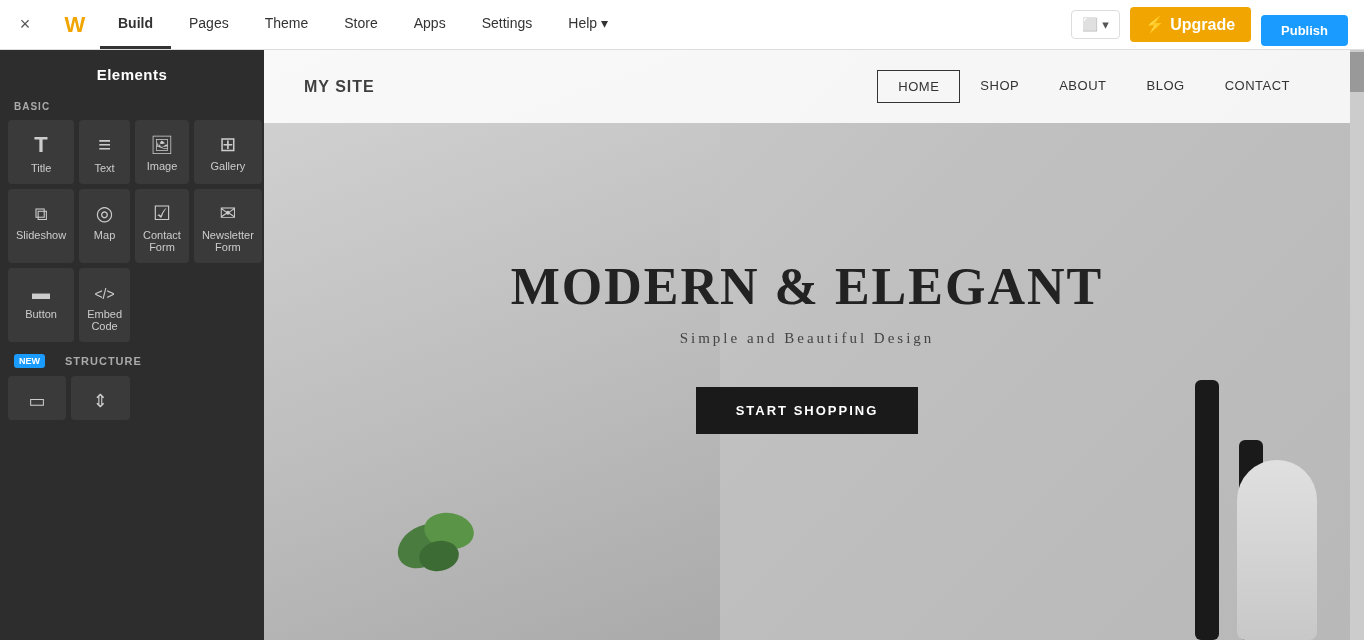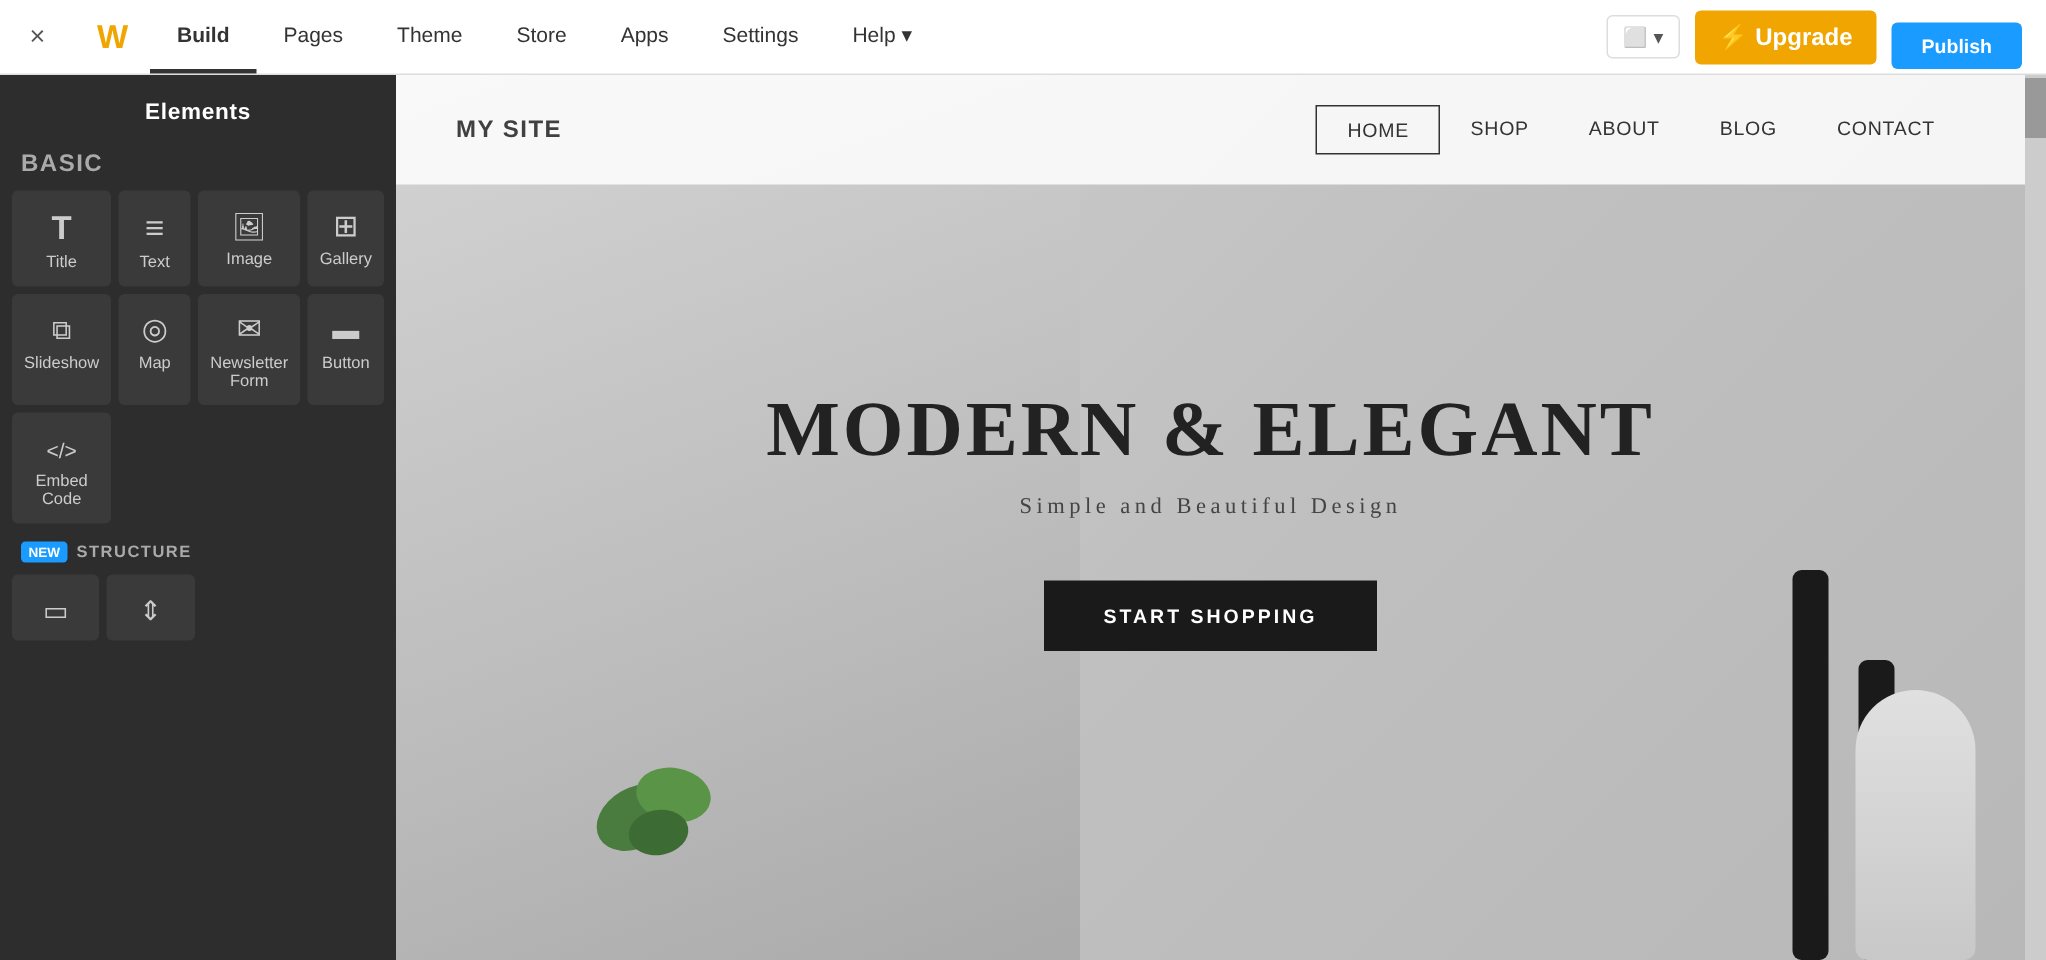--- a/index.html
+++ b/index.html
@@ -54,25 +54,25 @@
     
     .left-panel {
       width: 264px; background: #2d2d2d; color: #fff; display: flex;
       flex-direction: column; overflow-y: auto; flex-shrink: 0;
     }
     .panel-title {
       text-align: center; padding: 16px 0 10px; font-size: 15px; font-weight: bold;
       color: #fff; letter-spacing: 0.5px;
     }
     .section-label {
-      padding: 8px 14px 4px; font-size: 16px; font-weight: bold; color: #aaa;
+      padding: 8px 14px 4px; font-size: 10px; font-weight: bold; color: #aaa;
       letter-spacing: 1px;
     }
     .section-label-new {
-      display: flex; align-items: center; gap: 6px; padding: 8px 14px 4px;
+      display: flex; align-items: center; gap: 20px; padding: 8px 14px 4px;
     }
     .elements-grid {
       display: grid; grid-template-columns: 1fr 1fr 1fr 1fr; gap: 5px; padding: 4px 8px;
     }
     .element-item {
       background: #3a3a3a; border-radius: 4px; padding: 14px 8px 10px;
       display: flex; flex-direction: column; align-items: center; gap: 6px;
       cursor: pointer; transition: background 0.15s;
     }
     .element-icon {
@@ -242,20 +242,24 @@
       </div>
       <div class="element-item">
         <span class="element-icon icon-slideshow"></span>
         <span class="element-label">Slideshow</span>
       </div>
       <div class="element-item">
         <span class="element-icon icon-map"></span>
         <span class="element-label">Map</span>
       </div>
       <div class="element-item">
+        <span class="element-icon icon-contact-form"></span>
+        <span class="element-label">Contact Form</span>
+      </div>
+      <div class="element-item">
         <span class="element-icon icon-newsletter"></span>
         <span class="element-label">Newsletter Form</span>
       </div>
       <div class="element-item">
         <span class="element-icon icon-button"></span>
         <span class="element-label">Button</span>
       </div>
       <div class="element-item">
         <span class="element-icon icon-embed"></span>
         <span class="element-label">Embed Code</span>

